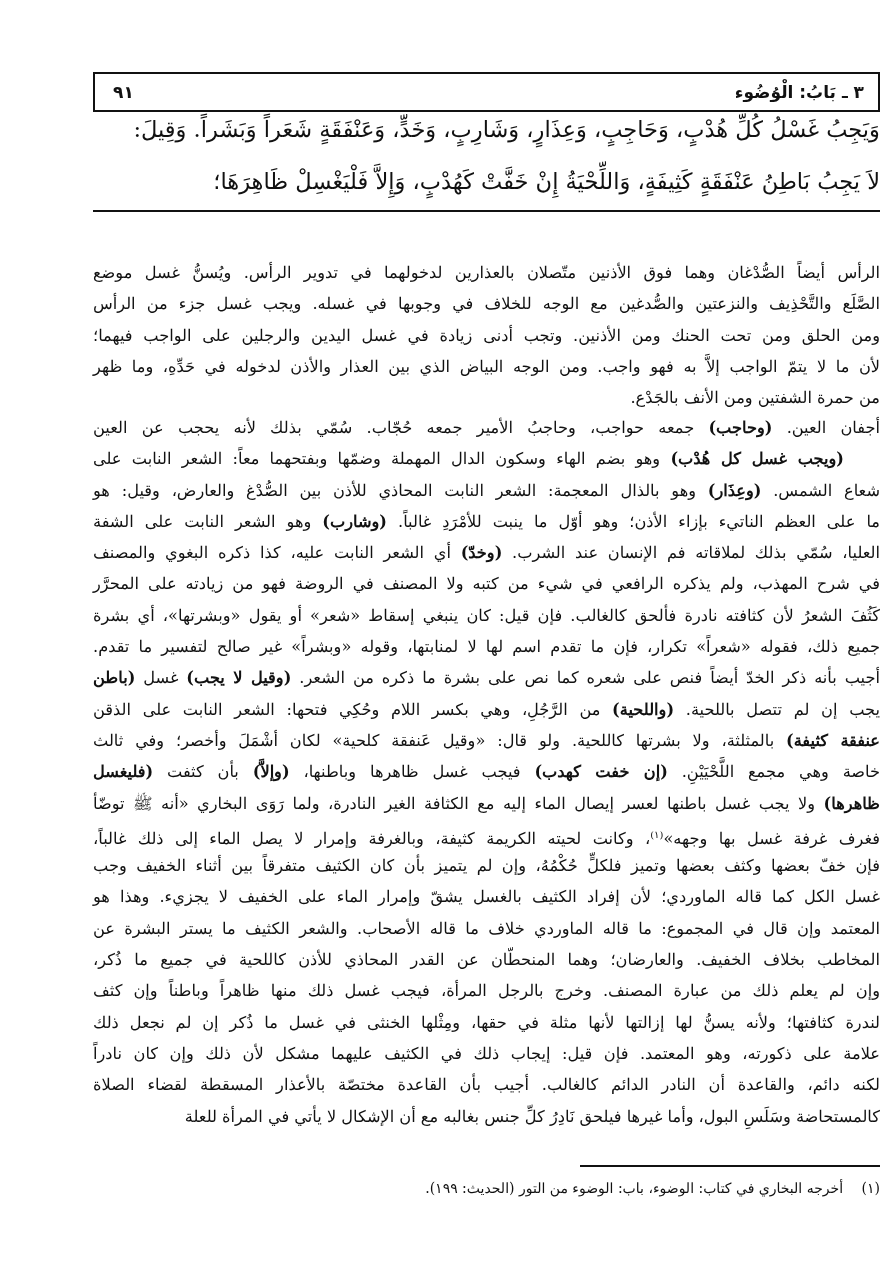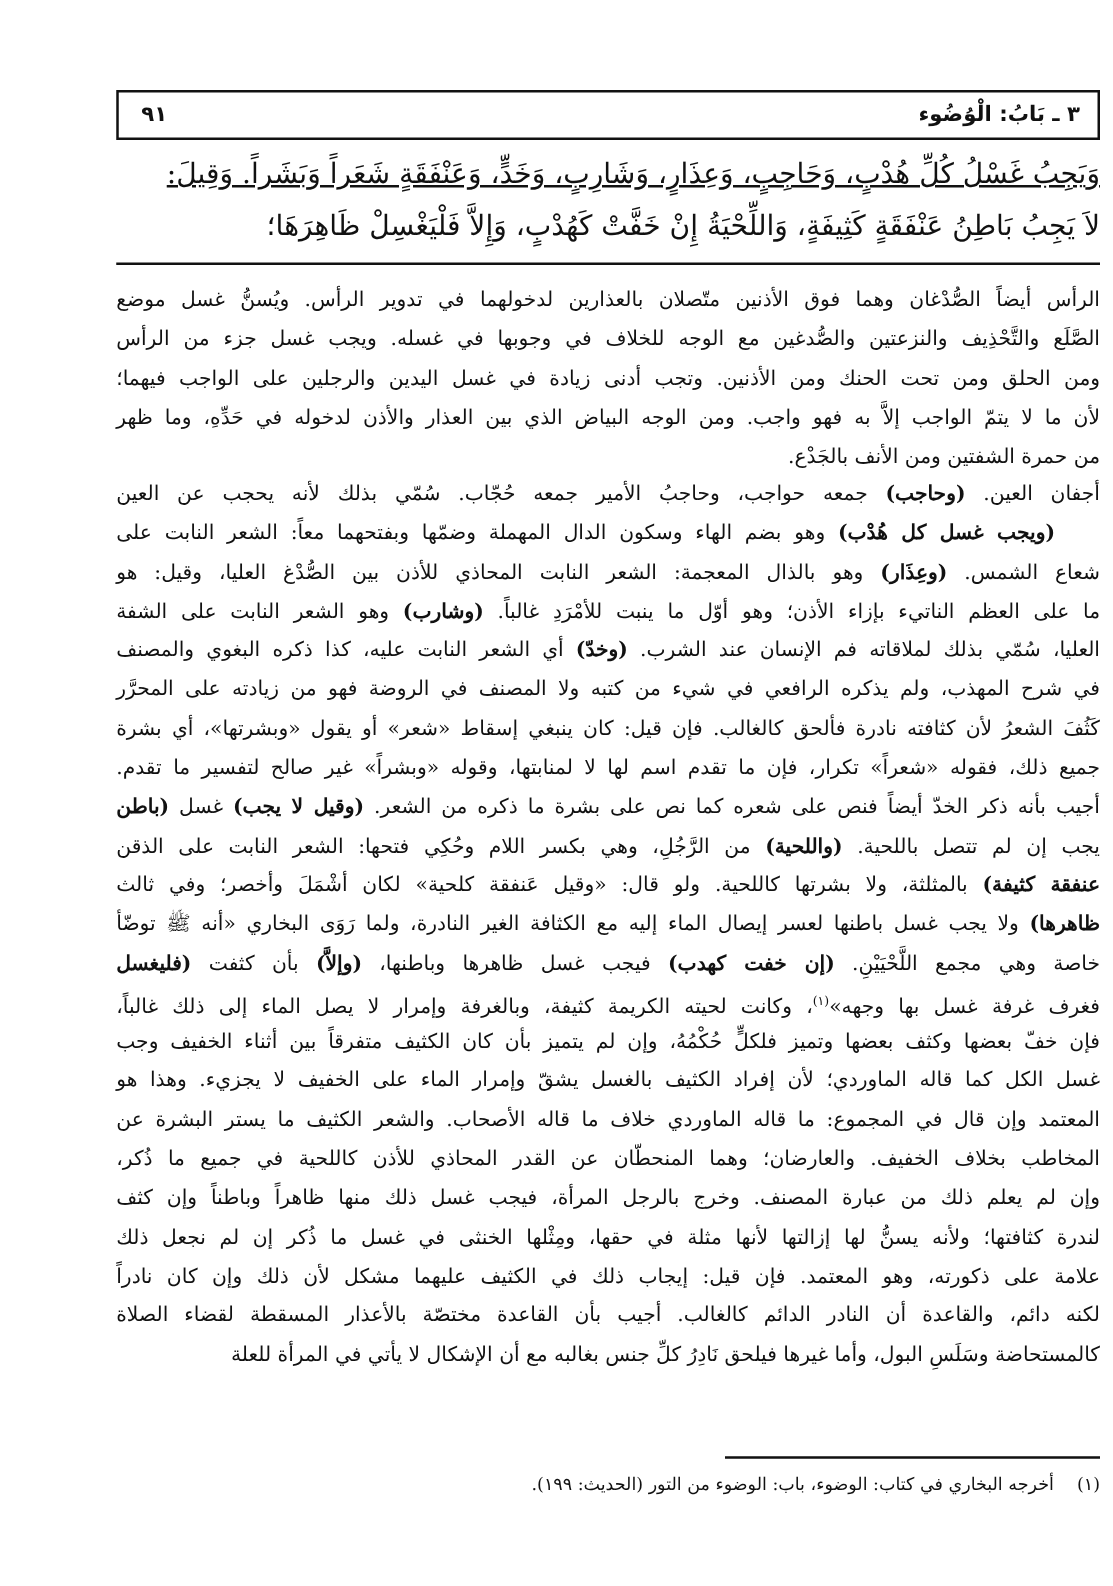--- a/index.html
+++ b/index.html
@@ -10,27 +10,27 @@
     border: 2px solid #111; box-sizing: border-box;
     display: flex; align-items: center; justify-content: space-between; direction: rtl;
     padding: 0 14px 0 18px;
   }
   .header-title { font-family: "DejaVu Sans", sans-serif; font-weight: bold; font-size: 17px; }
   .page-number { font-family: "DejaVu Sans", sans-serif; font-weight: bold; font-size: 17px; }
   .matn {
     position: absolute; left: 93px; width: 787px; direction: rtl; text-align: justify;
     font-family: "DejaVu Serif", serif; font-size: 22.5px; line-height: 42px;
   }
-  .matn-1 { top: 118px; text-decoration: underline; }
+  .matn-1 { top: 108px; }
   .matn-2 { top: 160px; }
   .rule { position: absolute; background: #111; }
   .rule-main { left: 93px; top: 210px; width: 787px; height: 1.5px; }
   .sharh {
     position: absolute; left: 93px; width: 787px; direction: rtl;
-    font-family: "DejaVu Serif", serif; font-size: 16.2px; line-height: 31.3px;
+    font-family: "DejaVu Serif", serif; font-size: 16.2px; line-height: 31.3px; margin-top: 33px;
   }
   .sharh .line { display: block; height: 31.3px; white-space: nowrap; text-align: justify; text-align-last: justify; }
   .sharh .line.last { text-align-last: right; }
   .sharh .indent { padding-right: 36px; }
   .p1 { top: 224px; }
   .p2 { top: 379px; }
   b { font-weight: bold; }
   .rule-fn { left: 580px; top: 1165px; width: 300px; height: 1.5px; }
   .footnote {
     position: absolute; left: 93px; top: 1173px; width: 787px; direction: rtl;
@@ -57,31 +57,31 @@
   <div class="sharh p1" id="sharh-p1">
       <span class="line">الرأس أيضاً الصُّدْغان وهما فوق الأذنين متّصلان بالعذارين لدخولهما في تدوير الرأس. ويُسنُّ غسل موضع</span>
       <span class="line">الصَّلَع والتَّحْذِيف والنزعتين والصُّدغين مع الوجه للخلاف في وجوبها في غسله. ويجب غسل جزء من الرأس</span>
       <span class="line">ومن الحلق ومن تحت الحنك ومن الأذنين. وتجب أدنى زيادة في غسل اليدين والرجلين على الواجب فيهما؛</span>
       <span class="line">لأن ما لا يتمّ الواجب إلاَّ به فهو واجب. ومن الوجه البياض الذي بين العذار والأذن لدخوله في حَدِّهِ، وما ظهر</span>
       <span class="line last">من حمرة الشفتين ومن الأنف بالجَدْع.</span>
     </div>
   <div class="sharh p2" id="sharh-p2">
       <span class="line"><span>أجفان العين. </span><b>(وحاجب)</b><span> جمعه حواجب، وحاجبُ الأمير جمعه حُجّاب. سُمّي بذلك لأنه يحجب عن العين</span></span>
       <span class="line indent"><b>(ويجب غسل كل هُدْب)</b><span> وهو بضم الهاء وسكون الدال المهملة وضمّها وبفتحهما معاً: الشعر النابت على</span></span>
-      <span class="line"><span>شعاع الشمس. </span><b>(وعِذَار)</b><span> وهو بالذال المعجمة: الشعر النابت المحاذي للأذن بين الصُّدْغ العليا، وقيل: هو</span></span>
+      <span class="line"><span>شعاع الشمس. </span><b>(وعِذَار)</b><span> وهو بالذال المعجمة: الشعر النابت المحاذي للأذن بين الصُّدْغ والعارض، وقيل: هو</span></span>
       <span class="line"><span>ما على العظم الناتيء بإزاء الأذن؛ وهو أوّل ما ينبت للأمْرَدِ غالباً. </span><b>(وشارب)</b><span> وهو الشعر النابت على الشفة</span></span>
       <span class="line"><span>العليا، سُمّي بذلك لملاقاته فم الإنسان عند الشرب. </span><b>(وخدّ)</b><span> أي الشعر النابت عليه، كذا ذكره البغوي والمصنف</span></span>
       <span class="line"><span>في شرح المهذب، ولم يذكره الرافعي في شيء من كتبه ولا المصنف في الروضة فهو من زيادته على المحرَّر</span></span>
       <span class="line"><span>كَثُفَ الشعرُ لأن كثافته نادرة فألحق كالغالب. فإن قيل: كان ينبغي إسقاط «شعر» أو يقول «وبشرتها»، أي بشرة</span></span>
       <span class="line"><span>جميع ذلك، فقوله «شعراً» تكرار، فإن ما تقدم اسم لها لا لمنابتها، وقوله «وبشراً» غير صالح لتفسير ما تقدم.</span></span>
       <span class="line"><span>أجيب بأنه ذكر الخدّ أيضاً فنص على شعره كما نص على بشرة ما ذكره من الشعر. </span><b>(وقيل لا يجب)</b><span> غسل </span><b>(باطن</b></span>
       <span class="line"><span>يجب إن لم تتصل باللحية. </span><b>(واللحية)</b><span> من الرَّجُلِ، وهي بكسر اللام وحُكِي فتحها: الشعر النابت على الذقن</span></span>
       <span class="line"><b>عنفقة كثيفة)</b><span> بالمثلثة، ولا بشرتها كاللحية. ولو قال: «وقيل عَنفقة كلحية» لكان أشْمَلَ وأخصر؛ وفي ثالث</span></span>
+      <span class="line"><span>خاصة وهي مجمع اللَّحْيَيْنِ. </span><b>(إن خفت كهدب)</b><span> فيجب غسل ظاهرها وباطنها، </span><b>(وإلاَّ)</b><span> بأن كثفت </span><b>(فليغسل</b></span>
       <span class="line"><b>ظاهرها)</b><span> ولا يجب غسل باطنها لعسر إيصال الماء إليه مع الكثافة الغير النادرة، ولما رَوَى البخاري «أنه ﷺ توضّأ</span></span>
-      <span class="line"><span>خاصة وهي مجمع اللَّحْيَيْنِ. </span><b>(إن خفت كهدب)</b><span> فيجب غسل ظاهرها وباطنها، </span><b>(وإلاَّ)</b><span> بأن كثفت </span><b>(فليغسل</b></span>
       <span class="line"><span>فغرف غرفة غسل بها وجهه»</span><sup>(١)</sup><span>، وكانت لحيته الكريمة كثيفة، وبالغرفة وإمرار لا يصل الماء إلى ذلك غالباً،</span></span>
       <span class="line"><span>فإن خفّ بعضها وكثف بعضها وتميز فلكلٍّ حُكْمُهُ، وإن لم يتميز بأن كان الكثيف متفرقاً بين أثناء الخفيف وجب</span></span>
       <span class="line"><span>غسل الكل كما قاله الماوردي؛ لأن إفراد الكثيف بالغسل يشقّ وإمرار الماء على الخفيف لا يجزيء. وهذا هو</span></span>
       <span class="line"><span>المعتمد وإن قال في المجموع: ما قاله الماوردي خلاف ما قاله الأصحاب. والشعر الكثيف ما يستر البشرة عن</span></span>
       <span class="line"><span>المخاطب بخلاف الخفيف. والعارضان؛ وهما المنحطّان عن القدر المحاذي للأذن كاللحية في جميع ما ذُكر،</span></span>
       <span class="line"><span>وإن لم يعلم ذلك من عبارة المصنف. وخرج بالرجل المرأة، فيجب غسل ذلك منها ظاهراً وباطناً وإن كثف</span></span>
       <span class="line"><span>لندرة كثافتها؛ ولأنه يسنُّ لها إزالتها لأنها مثلة في حقها، ومِثْلها الخنثى في غسل ما ذُكر إن لم نجعل ذلك</span></span>
       <span class="line"><span>علامة على ذكورته، وهو المعتمد. فإن قيل: إيجاب ذلك في الكثيف عليهما مشكل لأن ذلك وإن كان نادراً</span></span>
       <span class="line"><span>لكنه دائم، والقاعدة أن النادر الدائم كالغالب. أجيب بأن القاعدة مختصّة بالأعذار المسقطة لقضاء الصلاة</span></span>
       <span class="line last"><span>كالمستحاضة وسَلَسِ البول، وأما غيرها فيلحق نَادِرُ كلِّ جنس بغالبه مع أن الإشكال لا يأتي في المرأة للعلة</span></span>

